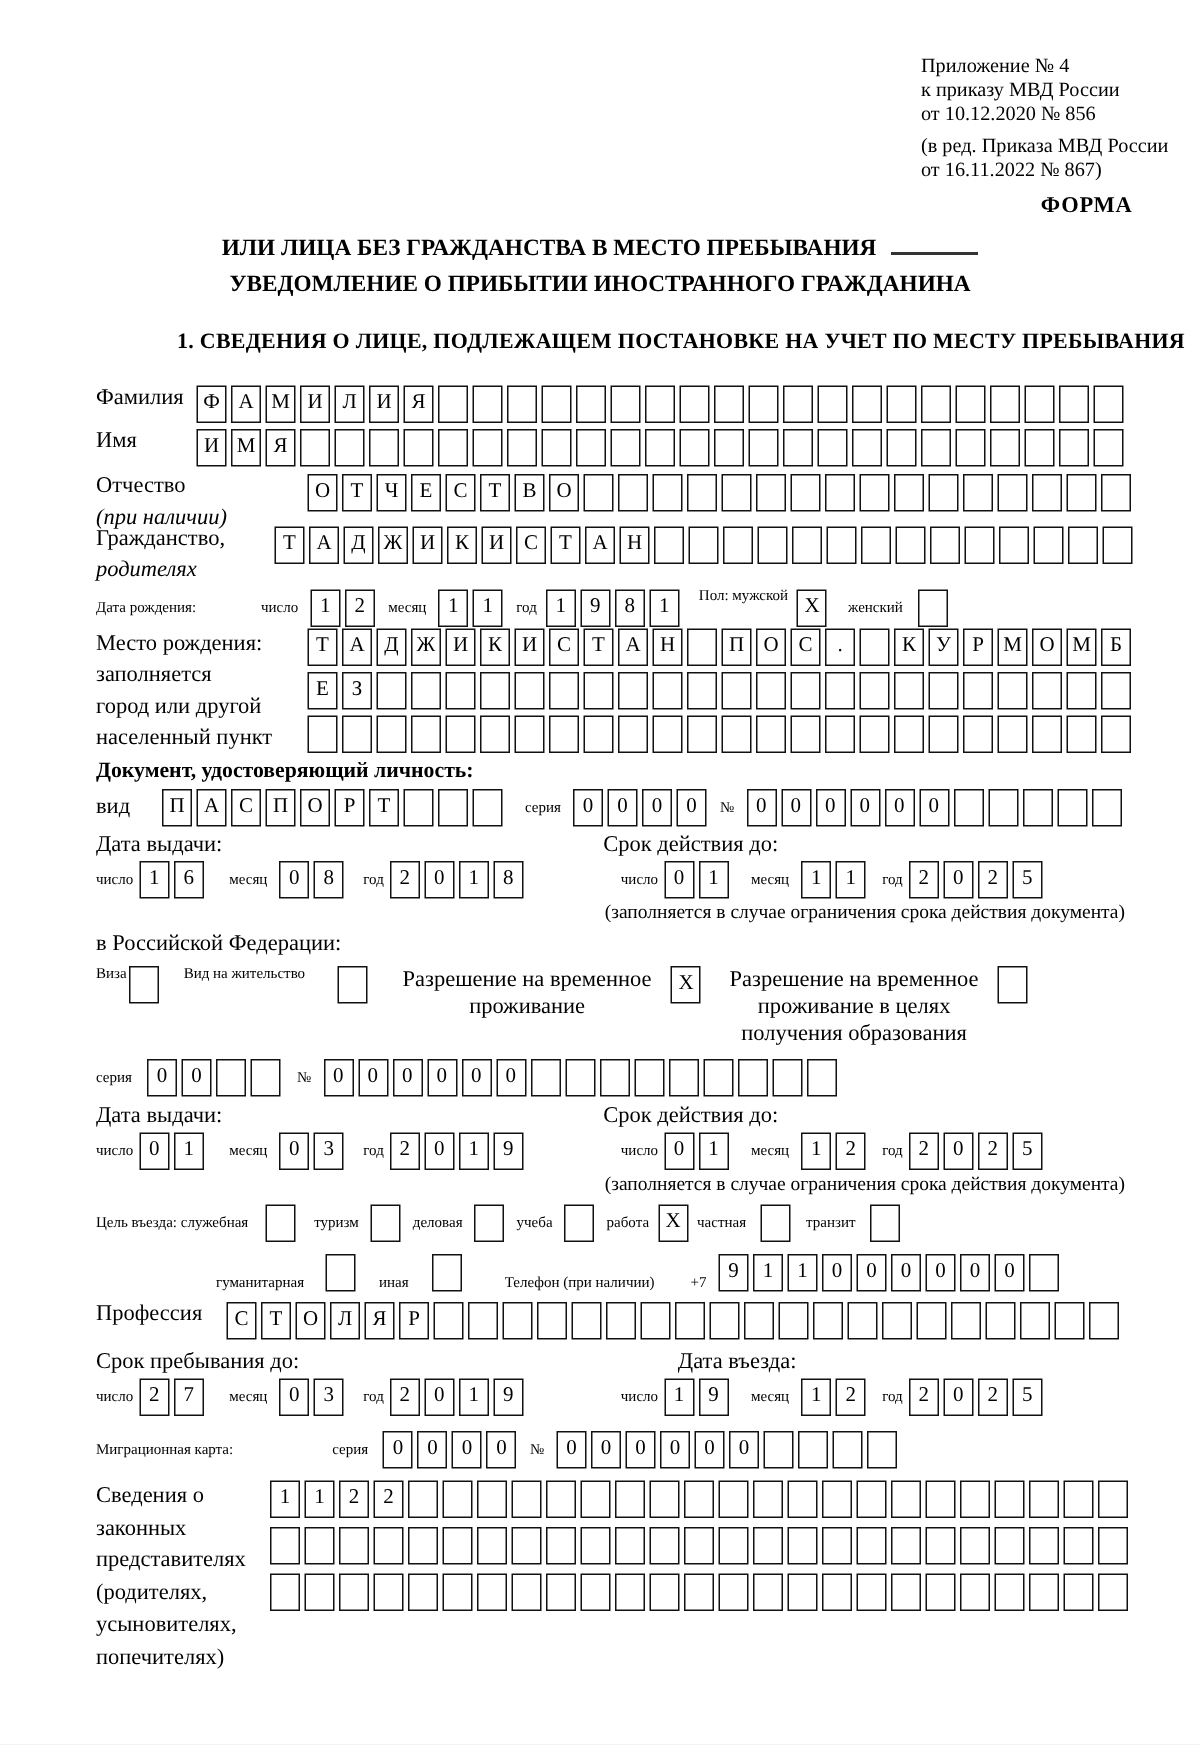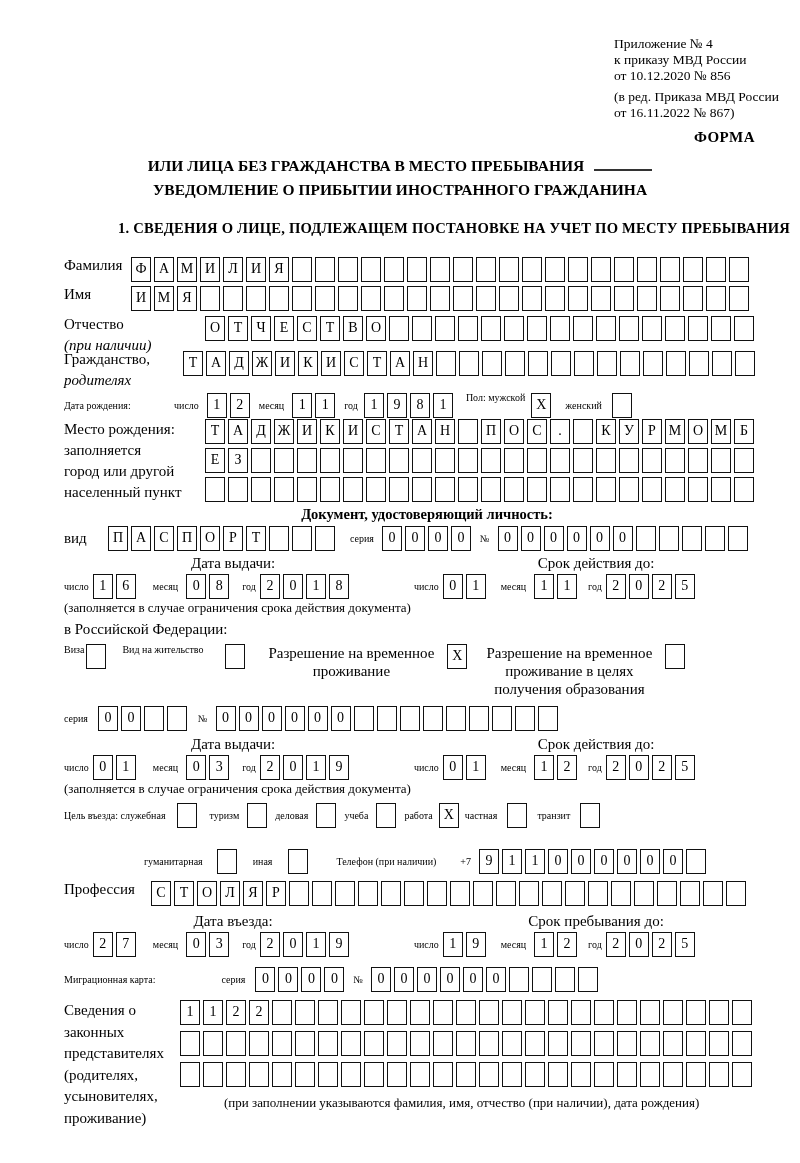--- a/index.html
+++ b/index.html
@@ -17,26 +17,26 @@
   .sect { font-weight:bold; font-size:14.6px; margin-top:18px; letter-spacing:.2px;text-align:right; }
   .row { display:flex; align-items:flex-start; }
   .lbl { font-size:15px; flex:none; }
   .cells { display:flex; flex:none; }
   .cell, .cbox {
     width:20px; height:25px; flex:none; border:1.7px solid #111; margin-right:3px;
     font-size:14px; line-height:22px; text-align:center; display:inline-block; background:#fff;
   }
   .cbox { margin-right:0; }
   .small { font-size:13px; }
-  .ctr { text-align:center; }
+  .ctr { }
   .rel { position:relative; }
   .sub { position:absolute; left:0; top:21px; white-space:nowrap; font-size:15px;font-style:italic; }
   .dlbl { font-size:10px; flex:none; }
   .hdr2 { display:flex; font-size:15px; }
-  .note-r { text-align:left; padding-right:40px; font-size:13px; margin-top:1px; }
+  .note-r { text-align:right; padding-right:40px; font-size:13px; margin-top:1px; }
   .wrapopt { text-align:center; font-size:15px; line-height:18px; flex:none; }
 </style>
 </head>
 <body>
 
 <div class="page">
 
   <div class="meta">
     <div>Приложение № 4</div>
     <div>к приказу МВД России</div>
@@ -485,21 +485,21 @@
     <div class="dlbl" style="margin-left:8px">учеба</div>
     <span class="cbox" style="margin-left:8px"></span>
     <div class="dlbl" style="margin-left:8px">работа</div>
     <span class="cbox" style="margin-left:6px">X</span>
     <div class="dlbl" style="margin-left:6px">частная</div>
     <span class="cbox" style="margin-left:10px"></span>
     <div class="dlbl" style="margin-left:10px">транзит</div>
     <span class="cbox" style="margin-left:10px"></span>
   </div>
 
-  <div class="row" style="margin-top:21px; align-items:center">
+  <div class="row" style="margin-top:8px; align-items:flex-end">
     <div class="dlbl" style="margin-left:80px">гуманитарная</div>
     <span class="cbox" style="margin-left:14px"></span>
     <div class="dlbl" style="margin-left:16px">иная</div>
     <span class="cbox" style="margin-left:16px"></span>
     <div class="dlbl" style="margin-left:28px">Телефон (при наличии)</div>
     <div class="dlbl" style="margin:0 8px 0 24px">+7</div>
     <div class="cells">
         <span class="cell">9</span>
         <span class="cell">1</span>
         <span class="cell">1</span>
@@ -539,22 +539,22 @@
         <span class="cell"></span>
         <span class="cell"></span>
         <span class="cell"></span>
         <span class="cell"></span>
         <span class="cell"></span>
         <span class="cell"></span>
       </div>
   </div>
 
   <div class="hdr2" style="margin-top:7px">
+    <div class="ctr" style="width:390px">Срок пребывания до:</div>
     <div class="ctr" style="width:340px">Дата въезда:</div>
-    <div class="ctr" style="width:390px">Срок пребывания до:</div>
   </div>
 
   <div class="row" style="margin-top:2px; align-items:center">
     <div class="dlbl">число</div>
     <div class="cells" style="margin-left:4px">
         <span class="cell">2</span>
         <span class="cell">7</span>
       </div>
     <div class="dlbl" style="margin:0 8px 0 14px">месяц</div>
     <div class="cells">
@@ -611,21 +611,21 @@
       </div>
   </div>
 
   <div class="row" style="margin-top:8px">
     <div class="lbl" style="width:116px; line-height:21.5px">
       <div>Сведения о</div>
       <div>законных</div>
       <div>представителях</div>
       <div>(родителях,</div>
       <div>усыновителях,</div>
-      <div>проживание)</div>
+      <div>попечителях)</div>
     </div>
     <div>
       <div class="cells" style="margin-bottom:6px">
           <span class="cell">1</span>
           <span class="cell">1</span>
           <span class="cell">2</span>
           <span class="cell">2</span>
           <span class="cell"></span>
           <span class="cell"></span>
           <span class="cell"></span>
@@ -695,17 +695,16 @@
           <span class="cell"></span>
           <span class="cell"></span>
           <span class="cell"></span>
           <span class="cell"></span>
           <span class="cell"></span>
           <span class="cell"></span>
           <span class="cell"></span>
           <span class="cell"></span>
           <span class="cell"></span>
         </div>
-      <div class="small" style="margin-top:8px; margin-left:44px">(при заполнении указываются фамилия, имя, отчество (при наличии), дата рождения)</div>
     </div>
   </div>
 
 </div>
 
 </body></html>

